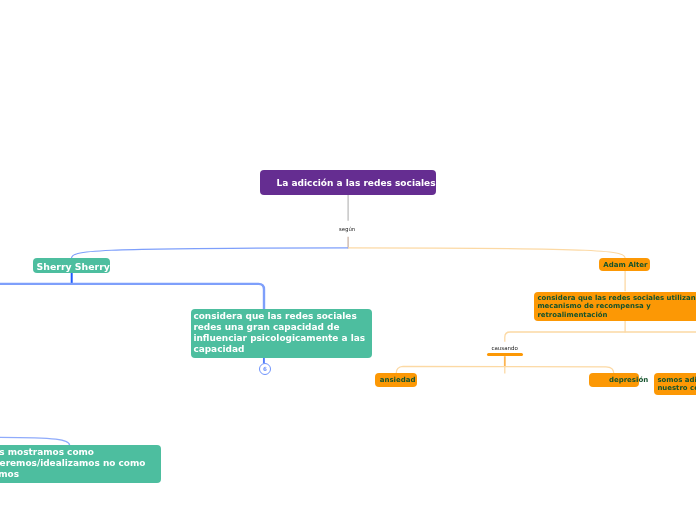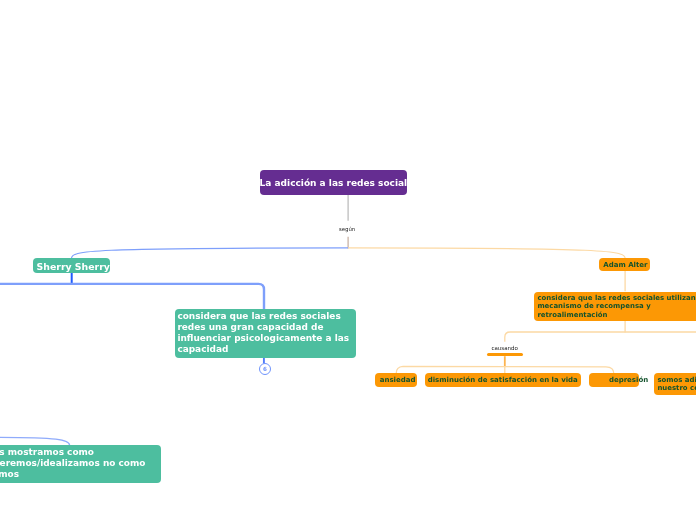--- a/index.html
+++ b/index.html
@@ -49,41 +49,41 @@
 
     <path d="M702,332.0 L510,332.0 Q504.8,332.0 504.8,337.3 L504.8,341.8" stroke="#fcd9a4" stroke-width="1.3" fill="none"></path>
 
     <path d="M504.8,356.2 L504.8,367.1" stroke="#fdb44f" stroke-width="1.8" fill="none"></path>
 
     <path d="M396.2,373.4 C396.2,369.0 398.5,366.7 403,366.4 L606,366.8 C611.5,367.0 613.8,369.2 613.8,373.4" stroke="#fcd9a4" stroke-width="1.3" fill="none"></path>
     <path d="M263.9,357.0 L263.9,363.5" stroke="#4f7bfb" stroke-width="1.9" fill="none"></path>
     <path d="M504.8,367.1 L504.8,373.4" stroke="#fcd9a4" stroke-width="1.3" fill="none"></path>
   </svg>
 
-  <div class="node root" style="left:259.6px;top:169.5px;width:147px;height:25.1px;padding:8.4px 0 0 0;text-align:right;">
+  <div class="node root" style="left:259.6px;top:169.5px;width:176px;height:25.1px;padding:8.4px 0 0 0;text-align:right;">
     <span style="font-size:9px;line-height:11px;">
         <div class="tline">La adicción a las redes sociales</div>
       </span>
   </div>
 
   <div class="edgelabel" style="left:338.9px;top:226.0px;font-size:5.4px;line-height:6px;color:#1c1c1c;">según</div>
 
   <div class="node green" style="left:33.1px;top:257.8px;width:76.5px;height:15.6px;padding:3.3px 0 0 3.5px;">
     <span style="font-size:9.35px;line-height:11px;">
         <div class="tline">Sherry Sherry</div>
       </span>
   </div>
 
   <div class="node orange" style="left:599.4px;top:258.1px;width:51.0px;height:12.9px;padding:2.6px 0 0 3.9px;">
     <span style="font-size:7px;line-height:8.5px;">
         <div class="tline">Adam Alter</div>
       </span>
   </div>
 
-  <div class="node green" style="left:175px;top:308.8px;width:181px;height:48.8px;padding:2.6px 0 0 2.4px;">
+  <div class="node green" style="left:191px;top:308.8px;width:181px;height:48.8px;padding:2.6px 0 0 2.4px;">
     <span style="font-size:8.95px;line-height:11px;">
         <div class="tline">considera que las redes sociales</div>
         <div class="tline">redes una gran capacidad de</div>
         <div class="tline">influenciar psicologicamente a las</div>
         <div class="tline">capacidad</div>
       </span>
   </div>
 
   <div class="badge" style="left:258.8px;top:362.7px;width:10.2px;height:10.2px;font-size:5.6px;line-height:10px;">
     <span>6</span>
@@ -108,25 +108,20 @@
   <div class="edgelabel" style="left:491.4px;top:345.3px;font-size:5.5px;line-height:7px;color:#1c1c1c;">causando</div>
 
   <div class="cbar" style="left:486.5px;top:353.3px;width:36.8px;height:2.8px;background:#FC9805;"></div>
 
   <div class="node orange" style="left:374.7px;top:373.4px;width:42.7px;height:13.8px;padding:2.9px 0 0 3.1px;text-align:center;">
     <span style="font-size:7px;line-height:8.5px;">
         <div class="tline">ansiedad</div>
       </span>
   </div>
 
-  <div class="node orange" style="left:425.4px;top:373.4px;width:155.5px;height:13.8px;padding:2.9px 0 0 2.3px;">
-    <span style="font-size:7px;line-height:8.5px;">
-        <div class="tline">disminución de satisfacción en la vida</div>
-      </span>
-  </div>
 
   <div class="node orange" style="left:588.8px;top:373.4px;width:50px;height:13.8px;padding:2.9px 0 0 3.1px;">
     <span style="font-size:7px;line-height:8.5px;margin-left:17px;">
         <div class="tline">depresión</div>
       </span>
   </div>
 
   <div class="node orange" style="left:654px;top:373.3px;width:75px;height:21.5px;padding:2.3px 0 0 3.4px;">
     <span style="font-size:6.95px;line-height:8.4px;">
         <div class="tline">somos adictos a</div>

